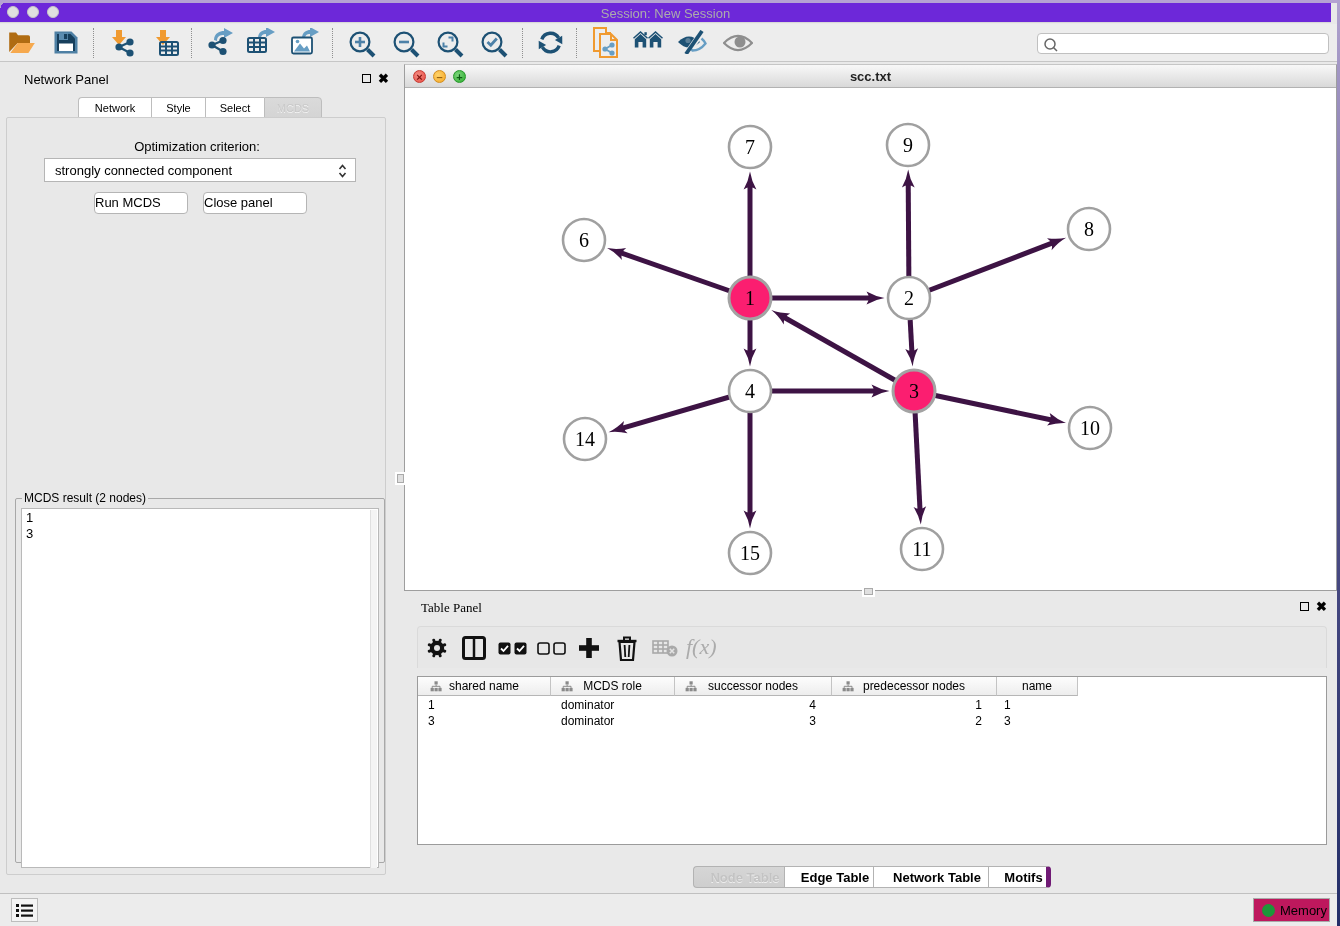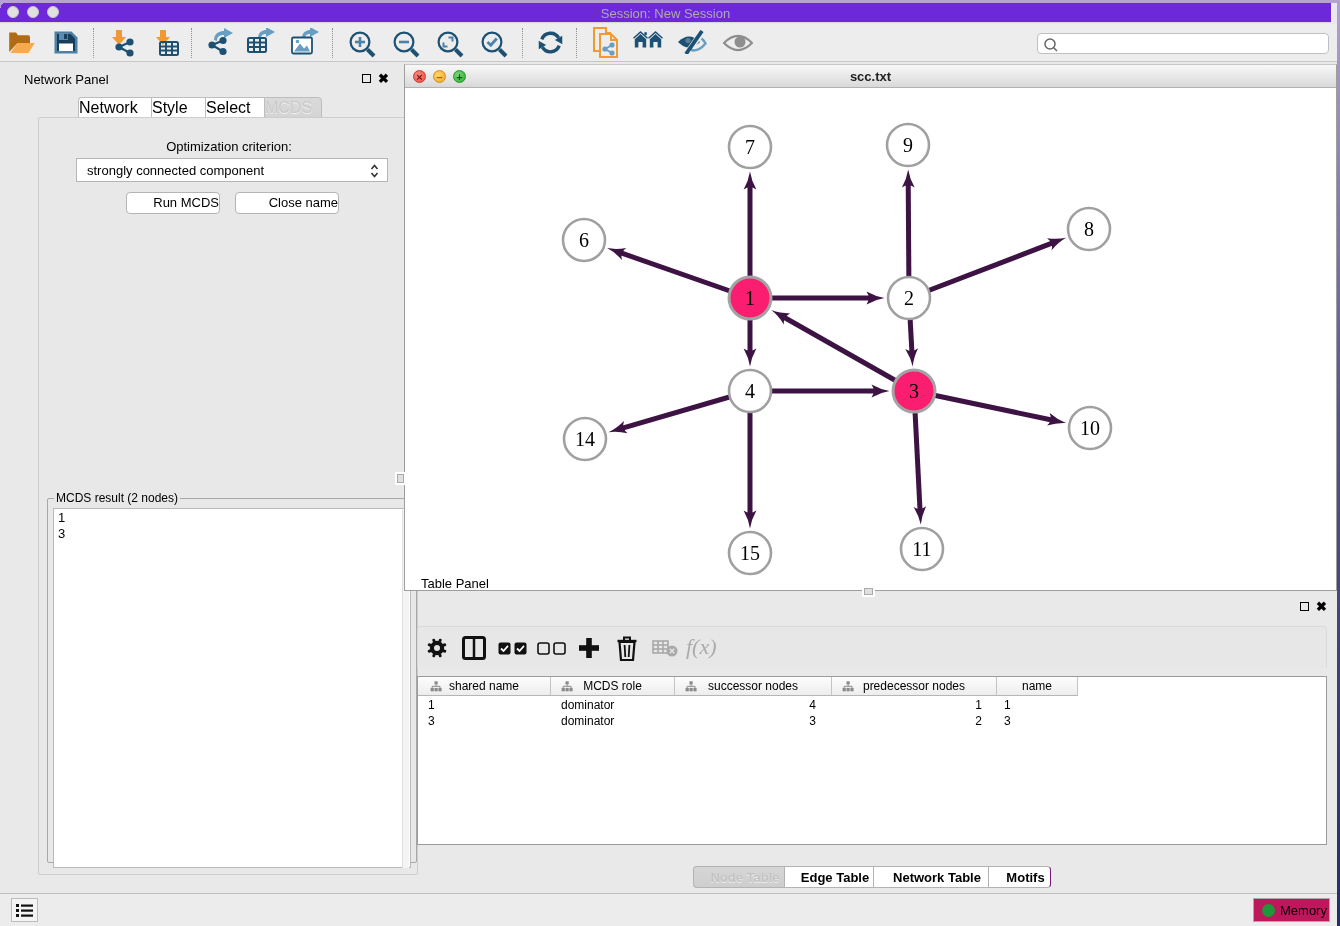--- a/index.html
+++ b/index.html
@@ -21,28 +21,28 @@
 
 #toolbar { left:0; top:24px; width:1337px; height:38px; background:#ededed; border-bottom:1px solid #c6c6c6; }
 .tsep { position:absolute; top:4px; height:30px; width:0; border-left:1px dotted #8f8f8f; }
 .ticon { position:absolute; }
 #search { position:absolute; left:1037px; top:9px; width:292px; height:21px; background:#fff; border:1px solid #c0c0c0; border-radius:4px; }
 
 
 #cp-title { left:24px; top:72px; font-size:13px; }
 #cp-float { left:362px; top:74px; width:9px; height:9px; border:1.5px solid #000; }
 #cp-close { left:378px; top:71px; font-size:13px; font-weight:bold; }
-.tabbtn { position:absolute; top:97px; height:29px; background:#fff; border:1px solid #bdbdbd; border-right:none; font-size:16px; text-align:left; line-height:20px; }
+.tabbtn { position:absolute; top:97px; height:29px; background:#fff; border:1px solid #bdbdbd; border-right:none; font-size:11px; text-align:center; line-height:20px; }
 #tab-mcds { background:linear-gradient(#dadada,#d2d2d2); color:#c9c9c9; text-shadow:0 1px 0 #f2f2f2; border-right:1px solid #bdbdbd; border-radius:0 4px 4px 0; }
 #tab-net { border-radius:4px 0 0 4px; }
-#cp-pane { left:6px; top:117px; width:380px; height:758px; background:#e8e8e8; border:1px solid #cdcdcd; border-radius:2px;margin-left:32px; }
+#cp-pane { left:6px; top:117px; width:380px; height:758px; background:#e8e8e8; border:1px solid #cdcdcd; border-radius:2px; }
 #opt-label { left:0; top:21px; width:380px; text-align:center; font-size:13px; }
 #combo { left:37px; top:40px; width:312px; height:24px; background:#fff; border:1px solid #b5b5b5; border-radius:0; font-size:13px; line-height:22px; }
 #combo span.txt { position:absolute; left:10px; top:1px; }
-.btn { position:absolute; top:74px; height:22px; background:#fff; border:1px solid #b5b5b5; border-radius:4px; font-size:13px; text-align:right; line-height:20px; }
+.btn { position:absolute; top:74px; height:22px; background:#fff; border:1px solid #b5b5b5; border-radius:4px; font-size:13px; text-align:left; line-height:20px; }
 #fieldset { left:8px; top:373px; width:370px; height:372px; border:1px solid #a8a8a8; border-radius:2px; }
 #fieldset legend { font-size:12px; margin-left:6px; padding:0 2px; }
 #ta { left:5px; top:3px; width:358px; height:360px; background:#fff; border:1px solid #b9b9b9; font-size:13px; line-height:16px; padding:1px 0 0 4px; }
 #ta-sb { position:absolute; right:1px; top:1px; width:7px; height:358px; background:#f4f4f4; border-left:1px solid #e0e0e0; }
 
 
 #div-handle-v { left:397px; top:474px; width:7px; height:9px; background:#e0e0e0; border:1px solid #aaa; box-shadow:0 0 0 2px #fff; }
 #div-handle-h { left:864px; top:588px; width:9px; height:7px; background:#e0e0e0; border:1px solid #aaa; box-shadow:0 0 0 2px #fff; }
 
 
@@ -52,31 +52,31 @@
 #mem-dot { position:absolute; left:8px; top:5px; width:13px; height:13px; border-radius:50%; background:#1e9639; }
 #mem-txt { position:absolute; left:26px; top:4px; }
 
 
 #netwin { left:404px; top:64px; width:933px; height:527px; background:#fff; border:1px solid #9e9e9e; border-top:1px solid #c6c6c6; }
 #nettitle { position:absolute; left:0; top:0; width:931px; height:23px; background:linear-gradient(#f8f8f8,#d9d9d9); border-bottom:1px solid #b2b2b2; }
 .ntl { position:absolute; top:5px; width:13px; height:13px; border-radius:50%; font-size:11px; font-weight:bold; text-align:center; line-height:13px; }
 #nettitle-text { position:absolute; left:0; width:100%; top:4px; text-align:center; font-size:13px; font-weight:bold; color:#222; }
 
 
-#tp-title { left:421px; top:576px; font-size:13px; }
+#tp-title { left:421px; top:600px; font-size:13px;font-family:Liberation Serif, serif; }
 #tp-float { left:1300px; top:602px; width:9px; height:9px; border:1.5px solid #000; }
 #tp-close { left:1316px; top:599px; font-size:13px; font-weight:bold; }
 #tp-toolbar { left:417px; top:626px; width:910px; height:42px; background:#e7e7e7; border:1px solid #dadada; border-bottom:none; border-radius:4px 4px 0 0; }
 #tp-table { left:417px; top:676px; width:910px; height:169px; background:#fff; border:1px solid #9b9b9b; }
 .th { position:absolute; top:0; height:19px; background:linear-gradient(#fdfdfd,#ededed); border-right:1px solid #c4c4c4; border-bottom:1px solid #b6b6b6; font-size:12px; text-align:center; line-height:18px; }
 .td { position:absolute; font-size:12px; height:16px; line-height:16px; }
 
 .btab { position:absolute; top:866px; height:22px; border:1px solid #b3b3b3; border-right:none; background:#fff; font-size:13px; font-weight:bold; text-align:center; line-height:21px;padding-left:12px; }
 #btab1 { border-radius:4px 0 0 4px; background:linear-gradient(#d6d6d6,#cecece); color:#c3c3c3; text-shadow:0 1px 0 #eee; }
-#btab4 { border-right:1px solid #701a75; border-radius:0 4px 4px 0; }
+#btab4 { border-right:5px solid #701a75; border-radius:0 4px 4px 0; }
 </style>
 </head>
 <body>
 
 <div class="abs" id="titlebar">
   <div class="tl" style="left:7px;"></div>
   <div class="tl" style="left:27px;"></div>
   <div class="tl" style="left:47px;"></div>
   <div class="abs" id="title-text">Session: New Session</div>
 </div>
@@ -221,21 +221,21 @@
 <div class="abs" id="cp-pane">
   <div class="abs" id="opt-label">Optimization criterion:</div>
   <div class="abs" id="combo">
       <span class="txt">strongly connected component</span>
     <svg width="9" height="14" style="position:absolute; right:8px; top:5px;" viewBox="0 0 9 14">
         <path d="M1.5 5 L4.5 1.5 L7.5 5" fill="none" stroke="#333" stroke-width="1.6"></path>
         <path d="M1.5 9 L4.5 12.5 L7.5 9" fill="none" stroke="#333" stroke-width="1.6"></path>
       </svg>
   </div>
   <div class="btn" style="left:87px; width:94px;">Run MCDS</div>
-  <div class="btn" style="left:196px; width:104px;">Close name</div>
+  <div class="btn" style="left:196px; width:104px;">Close panel</div>
   <fieldset class="abs" id="fieldset">
       <legend>MCDS result (2 nodes)</legend>
     <div class="abs" id="ta">1<br>3<div id="ta-sb"></div></div>
   </fieldset>
 </div>
 
 <div class="abs" id="netwin">
   <div id="nettitle">
     <div class="ntl" style="left:8px; background:radial-gradient(circle at 4px 4px,#f28b82,#e94b42); border:1px solid #c53a32; color:#7e120d;">×</div>
     <div class="ntl" style="left:28px; background:radial-gradient(circle at 4px 4px,#ffd36a,#f5a623); border:1px solid #d28e1e; color:#95600e;">–</div>

